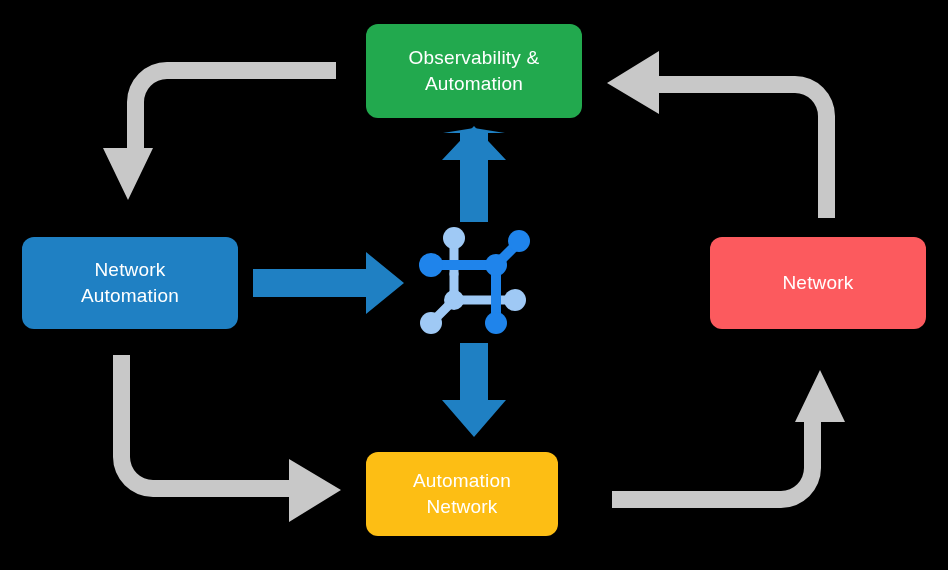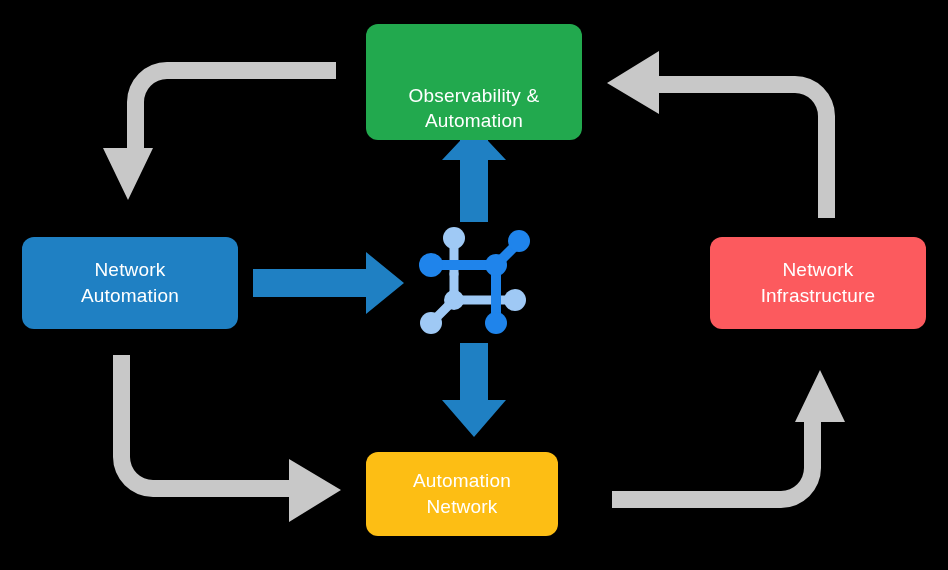--- a/index.html
+++ b/index.html
@@ -24,23 +24,22 @@
     border-radius: 12px;
     color: #ffffff;
     font-size: 19px;
     line-height: 1.35;
     font-weight: 400;
     letter-spacing: 0.2px;
     box-sizing: border-box;
     padding: 6px 10px;
   }
   #box-observability {
-    left: 366px; top: 24px; width: 216px; height: 116px;
+    left: 366px; top: 24px; width: 216px; height: 94px;
     background: #22a94e;
-    align-items: flex-end;
   }
   #box-network-operations {
     left: 22px; top: 237px; width: 216px; height: 92px;
     background: #1f80c3;
   }
   #box-network-infrastructure {
     left: 710px; top: 237px; width: 216px; height: 92px;
     background: #fc5a5e;
   }
   #box-automation {
@@ -140,21 +139,20 @@
   <div class="node-box" id="box-network-operations" style="background: rgb(31, 128, 195); color: rgb(255, 255, 255);">
     <span>
       <span>Network</span><br>
       <span>Automation</span>
     </span>
   </div>
 
   <div class="node-box" id="box-network-infrastructure" style="background: rgb(252, 90, 94); color: rgb(255, 255, 255);">
     <span>
       <span>Network</span><br>
-      <span>Infrastructure</span>
     </span>
   </div>
 
   <div class="node-box" id="box-automation" style="background: rgb(253, 190, 20); color: rgb(255, 255, 255);">
     <span>
       <span>Automation</span><br>
       <span>Network</span>
     </span>
   </div>
 

